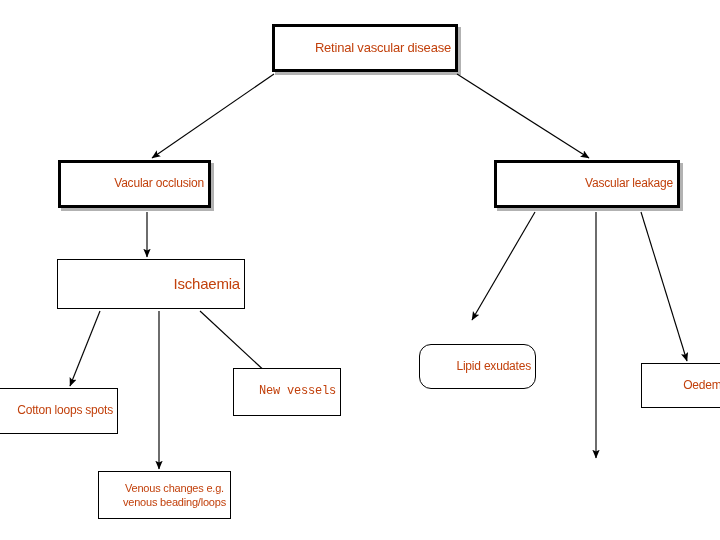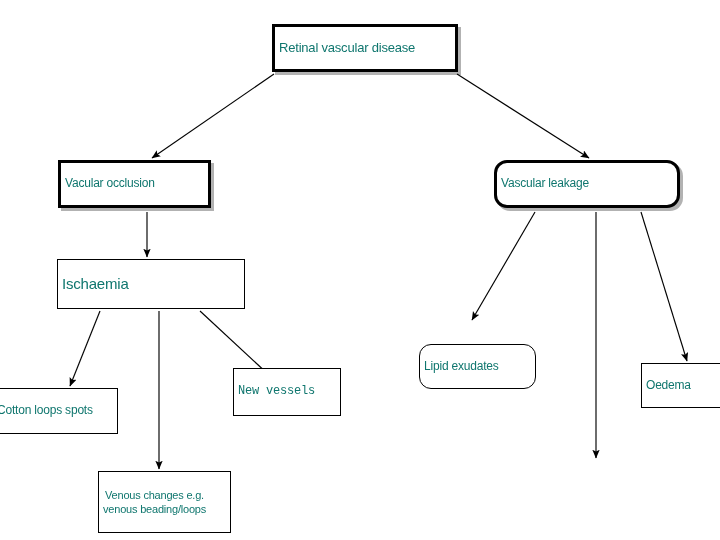--- a/index.html
+++ b/index.html
@@ -22,23 +22,23 @@
     width: 720px;
     height: 540px;
     pointer-events: none;
   }
   .node {
     position: absolute;
     box-sizing: border-box;
     background: #ffffff;
     display: flex;
     align-items: center;
-    justify-content: flex-start;
+    justify-content: flex-end;
     text-align: center;
-    color: #0f766e;
+    color: #c2410c;
     z-index: 2;
   }
   .node .label {
     display: block;
     line-height: 1.28;
     white-space: pre-line;
     padding: 0 4px;
     letter-spacing: -0.2px;
   }
   
@@ -79,37 +79,37 @@
   </svg>
 
   <div class="node strong" style="left: 272px; top: 24px; width: 186px; height: 48px; font-size: 13px;">
     <span class="label">Retinal vascular disease</span>
   </div>
 
   <div class="node strong" style="left: 58px; top: 160px; width: 153px; height: 48px; font-size: 12px;">
     <span class="label">Vacular occlusion</span>
   </div>
 
-  <div class="node strong" style="left: 494px; top: 160px; width: 186px; height: 48px; font-size: 12px; border-radius: 13px;">
+  <div class="node strong" style="left: 494px; top: 160px; width: 186px; height: 48px; font-size: 12px;">
     <span class="label">Vascular leakage</span>
   </div>
 
   <div class="node plain" style="left: 57px; top: 259px; width: 188px; height: 50px; font-size: 15px;">
     <span class="label">Ischaemia</span>
   </div>
 
   <div class="node plain" style="left: -8px; top: 388px; width: 126px; height: 46px; font-size: 12px;">
     <span class="label">Cotton loops spots</span>
   </div>
 
   <div class="node plain" style="left: 233px; top: 368px; width: 108px; height: 48px; font-size: 12px; font-family: Liberation Mono, monospace;">
     <span class="label">New vessels</span>
   </div>
 
-  <div class="node plain" style="left: 98px; top: 471px; width: 133px; height: 62px; font-size: 11px;">
+  <div class="node plain" style="left: 98px; top: 471px; width: 133px; height: 48px; font-size: 11px;">
     <span class="label">Venous changes e.g.
 venous beading/loops</span>
   </div>
 
   <div class="node thinner" style="left: 419px; top: 344px; width: 117px; height: 45px; font-size: 12px; border-radius: 12px;">
     <span class="label">Lipid exudates</span>
   </div>
 
 
   <div class="node plain" style="left: 641px; top: 363px; width: 92px; height: 45px; font-size: 12px;">

